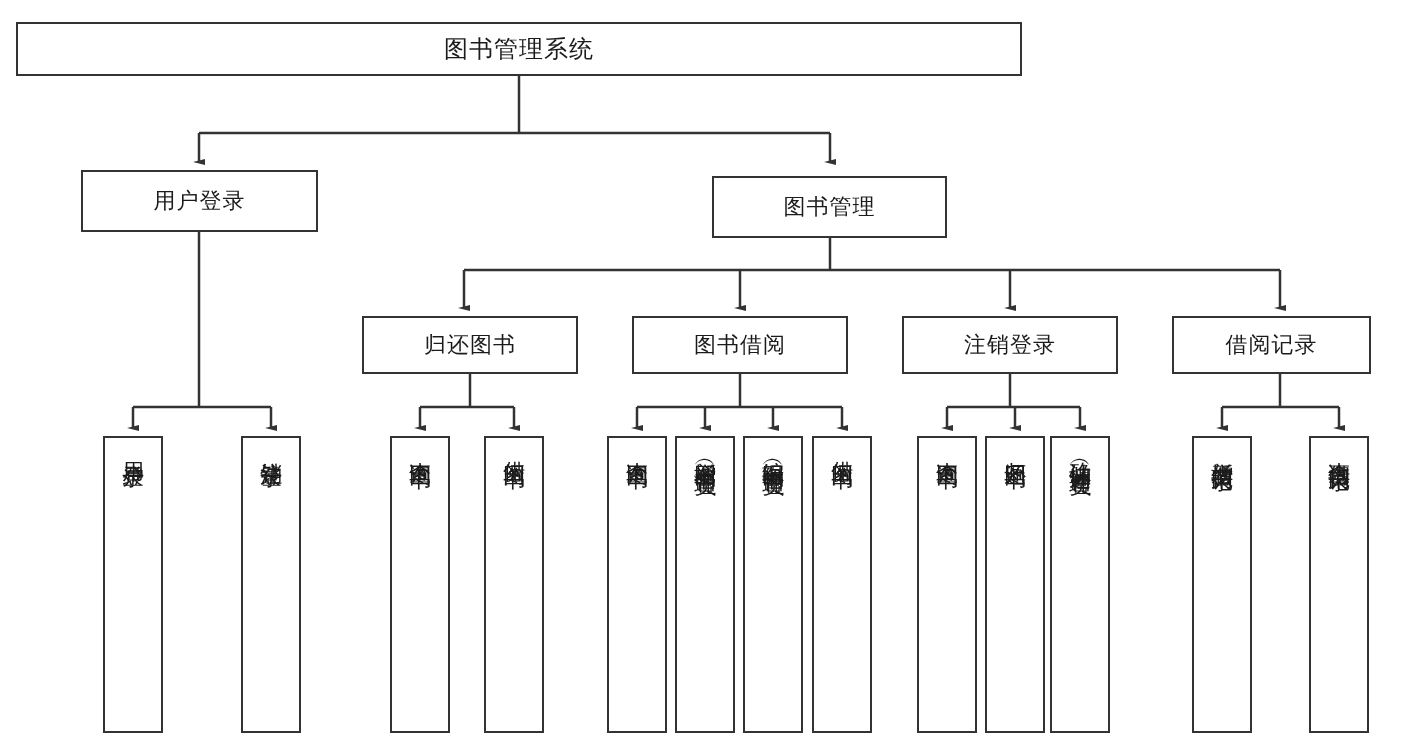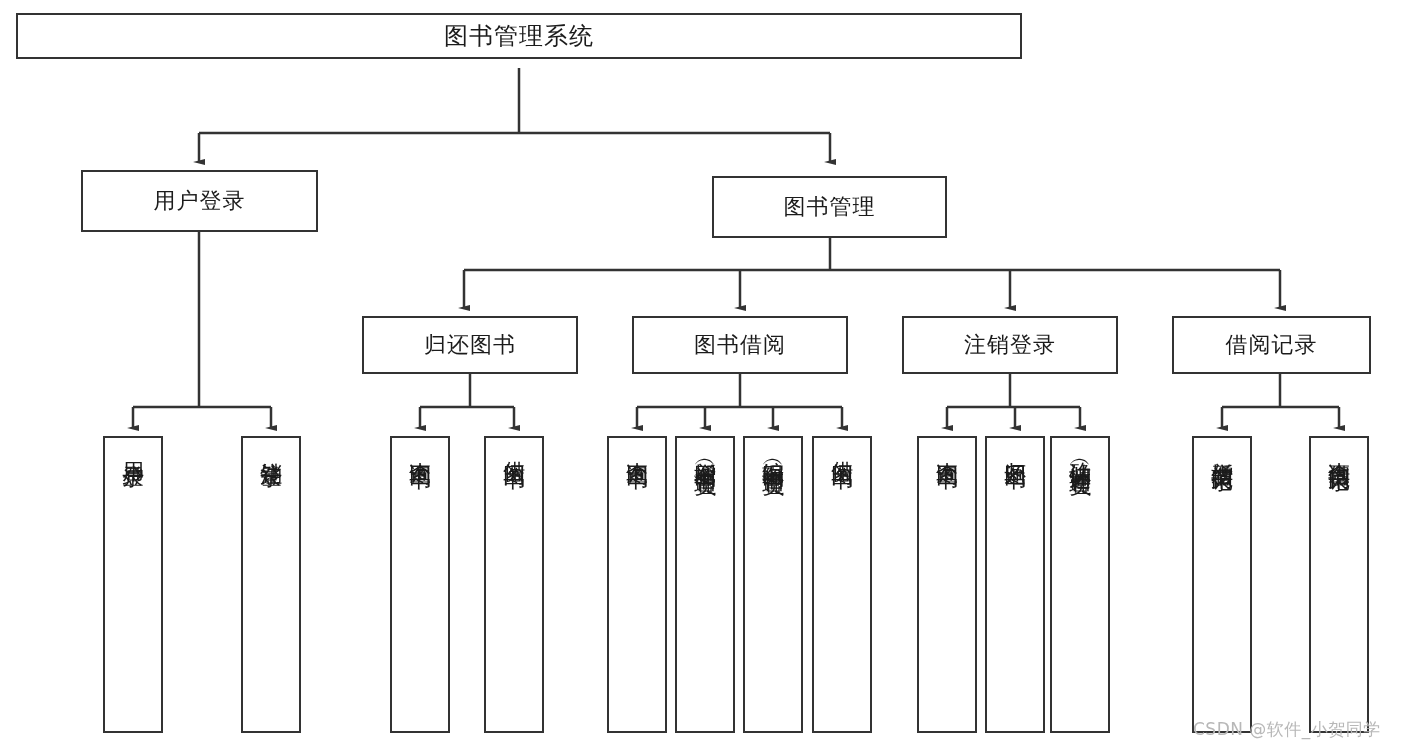--- a/index.html
+++ b/index.html
@@ -132,21 +132,21 @@
     </g>
 
     <g stroke="#333333" stroke-width="2.5" fill="none">
       <path d="M 1280 374 L 1280 407"></path>
       <path d="M 1222 407 L 1339 407"></path>
       <path d="M 1222 407 L 1222 428" marker-end="url(#arrowhead)"></path>
       <path d="M 1339 407 L 1339 428" marker-end="url(#arrowhead)"></path>
     </g>
   </svg>
 
-  <div class="node horizontal" id="root-node" style="left:16px; top:13px; width:1006px; height:46px;">
+  <div class="node horizontal" id="root-node" style="left:16px; top:22px; width:1006px; height:54px;">
     <span class="node-label">图书管理系统</span>
   </div>
 
   <div class="node horizontal" style="left:81px; top:170px; width:237px; height:62px;">
     <span class="node-label">用户登录</span>
   </div>
 
   <div class="node horizontal" style="left:712px; top:176px; width:235px; height:62px;">
     <span class="node-label">图书管理</span>
   </div>
@@ -212,15 +212,14 @@
   </div>
 
   <div class="node vertical tall" style="left:1192px; top:436px; width:60px; height:297px;">
     <span class="node-label">新增借阅记录</span>
   </div>
 
   <div class="node vertical tall" style="left:1309px; top:436px; width:60px; height:297px;">
     <span class="node-label">查询借阅记录</span>
   </div>
 
-  <div class="watermark" style="left:1193px; top:718px;">CSDN @软件_小贺同学</div>
 
 </div>
 
 </body></html>

